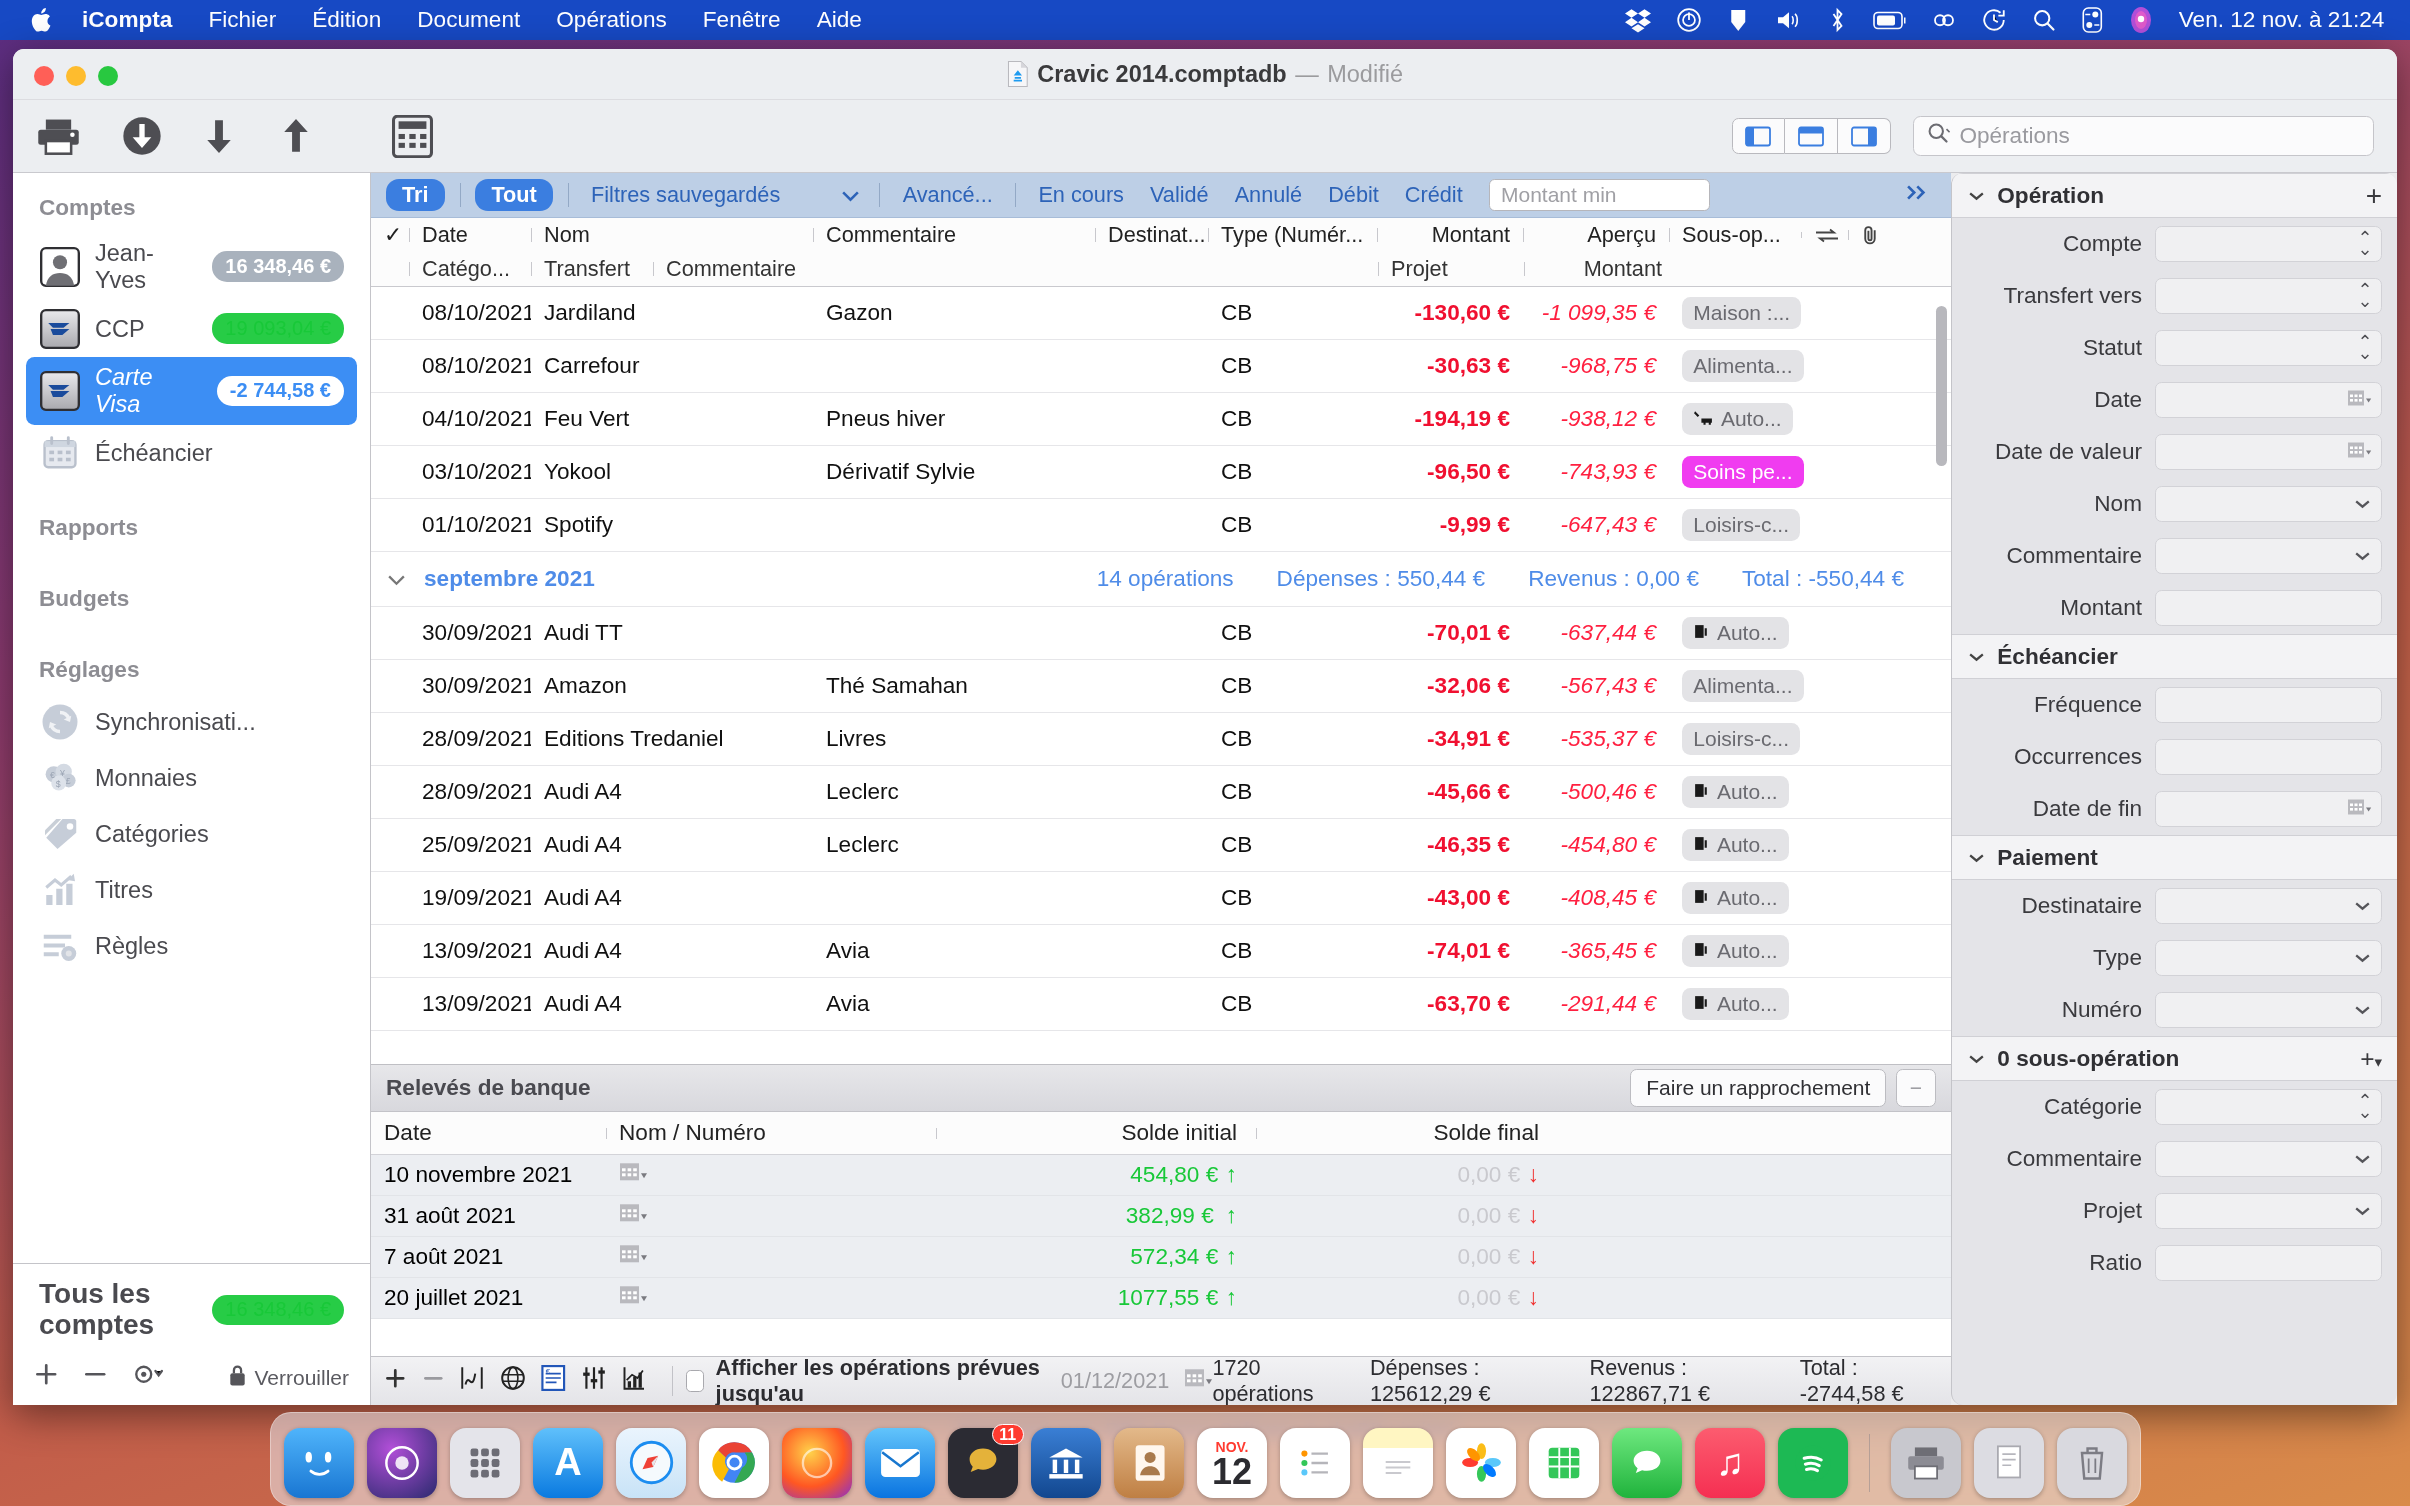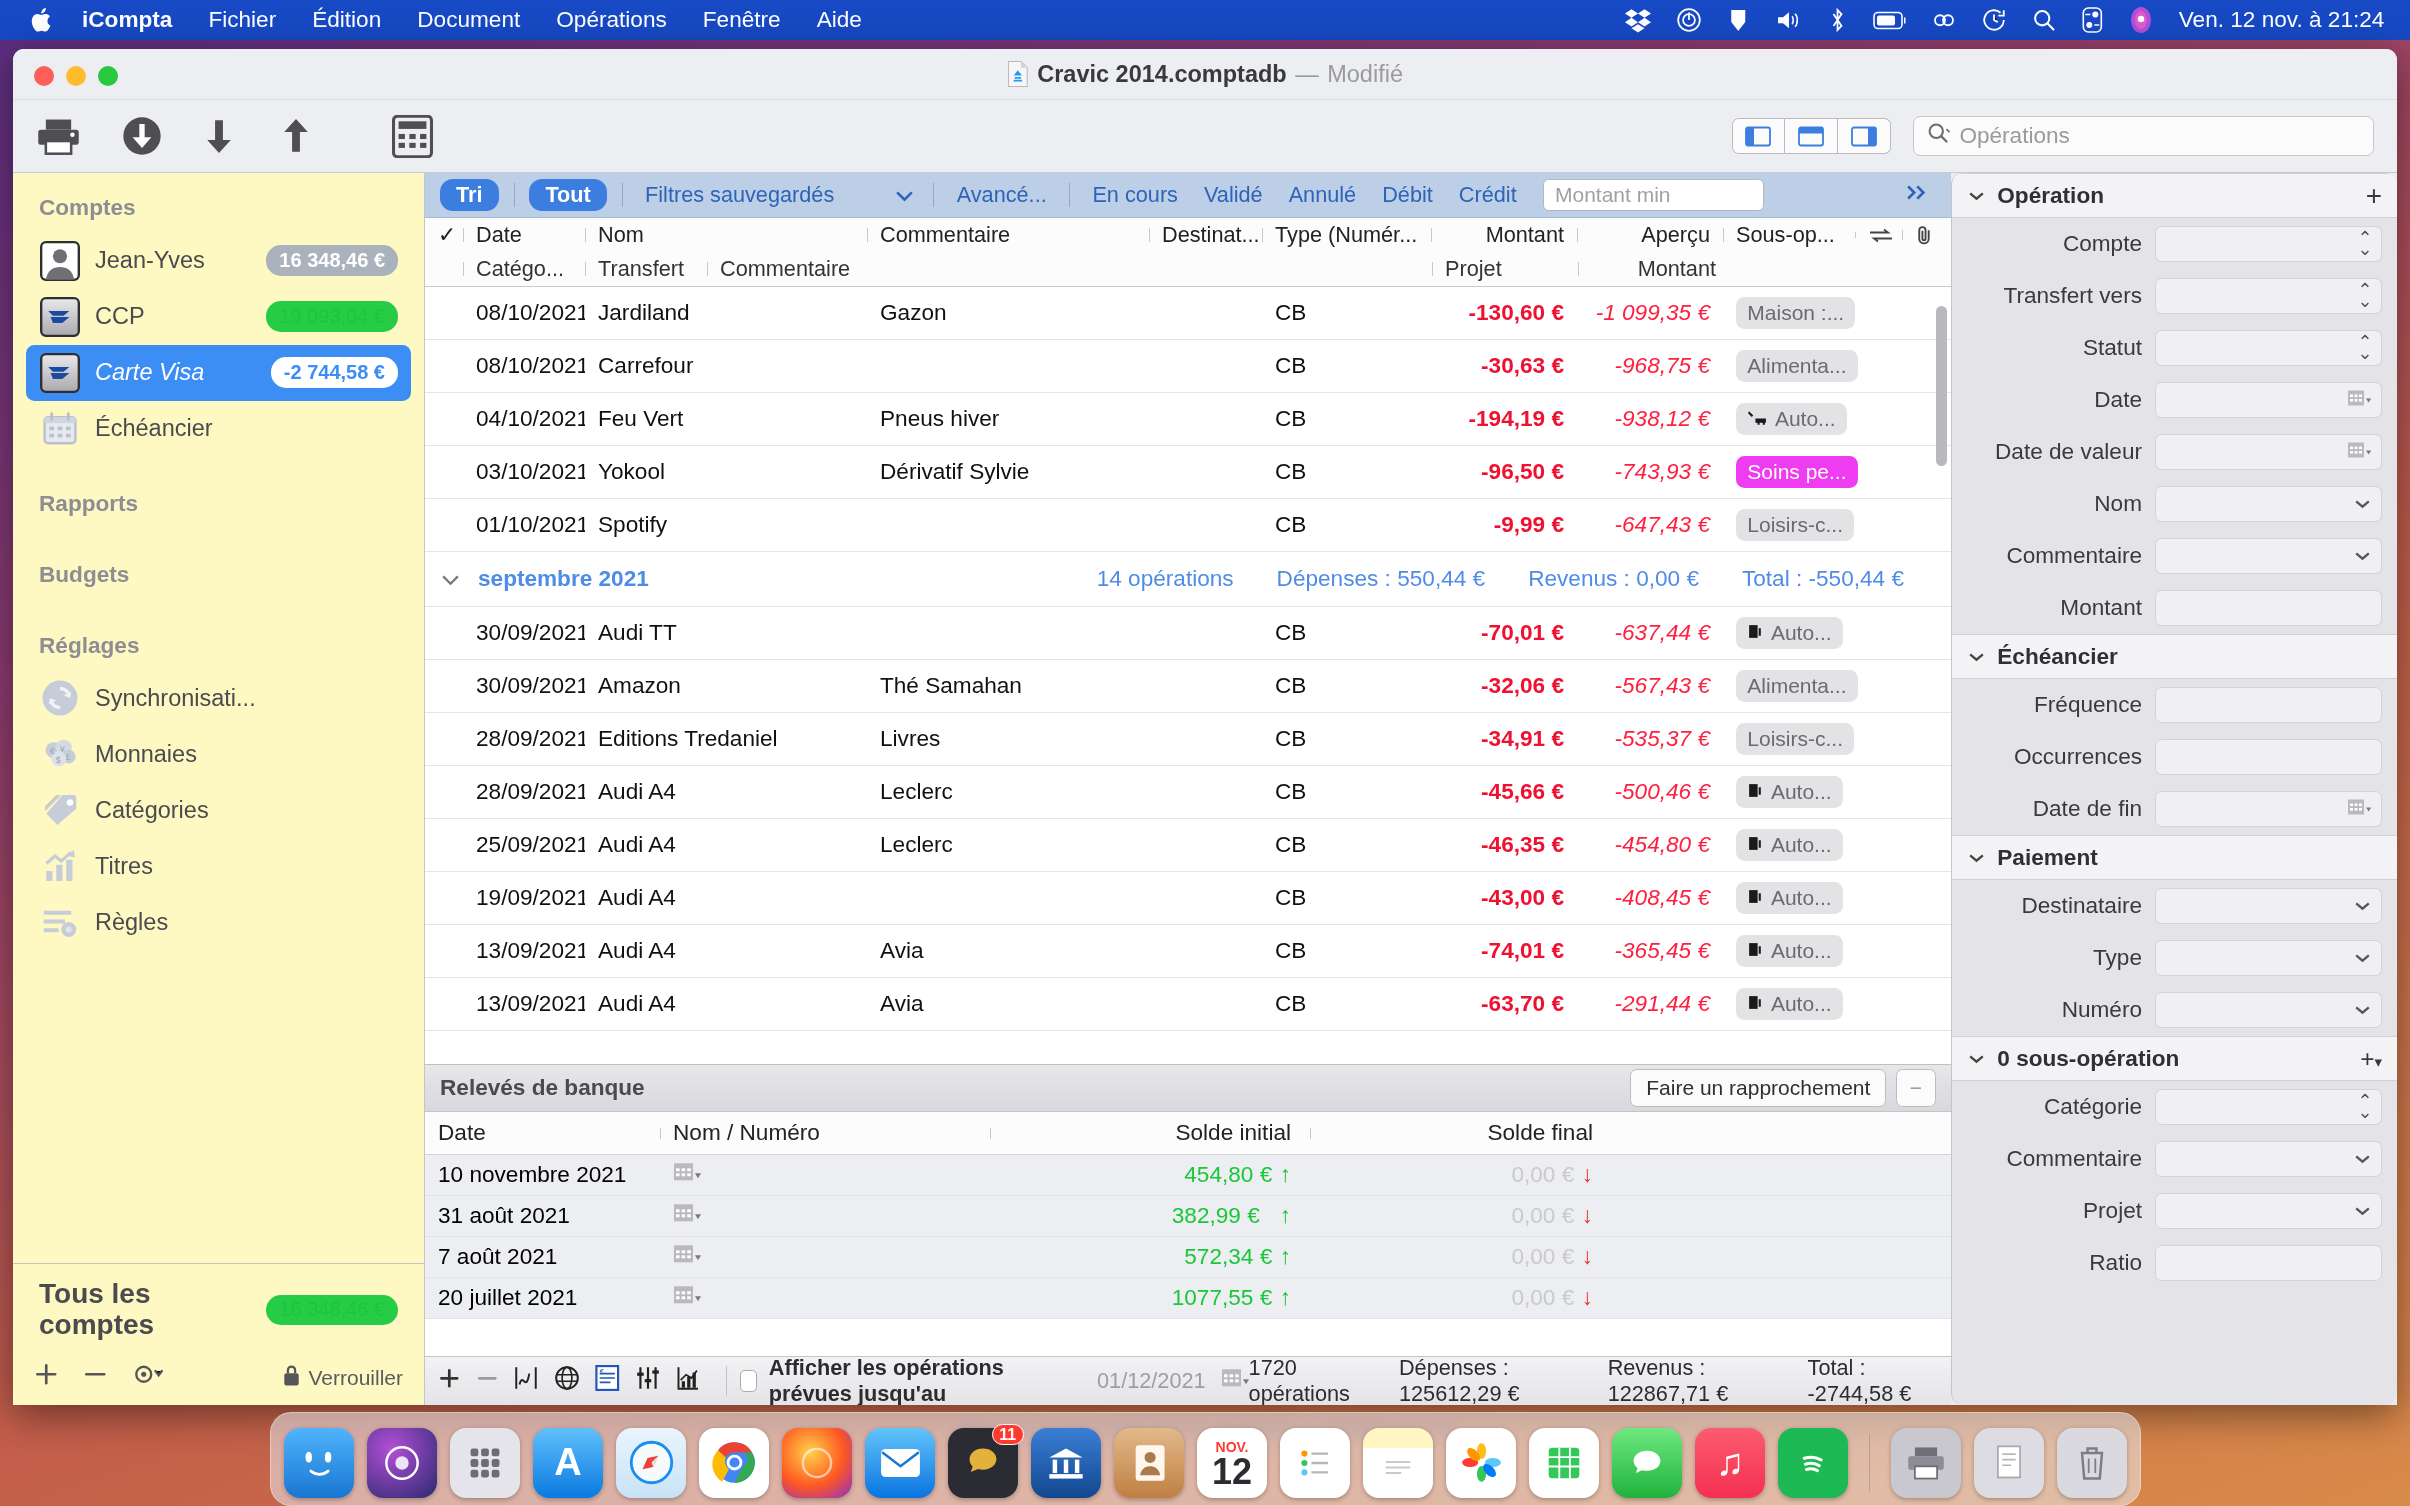--- a/index.html
+++ b/index.html
@@ -66,21 +66,21 @@
     width:461px; height:40px; border-radius:7.5px; background:#fbfbfc;
     border:0.9px solid #c5c5ca; display:flex; align-items:center; padding:0 13px;
     gap:9.4px; margin-right:22.6px; color:#9a9a9f; font-size:22.6px;
   }
 
   
   #body{ display:flex; height:1232px; }
 
   
   #sidebar{
-    width:412px; background:#fef9c3; display:flex; flex-direction:column;
+    width:358px; background:#ffffff; display:flex; flex-direction:column;
     border-right:0.9px solid #c4c4c9; position:relative;
   }
   .sb-scroll{ flex:1; overflow:hidden; padding-top:13px; }
   .sb-head{ font-size:22.6px; color:#8d8d93; font-weight:bold; padding:9.4px 26px 11.3px 26px;}
   .sb-row{
     display:flex; align-items:center; margin:0 13px; padding:7.5px 13px;
     border-radius:8.5px; gap:15px; min-height:53px;
   }
   .sb-row.sel{ background:#3c8ef4; }
   .sb-row .lbl{ font-size:23.5px; color:#4a4a4f; line-height:1.13; flex:1; }
@@ -902,21 +902,21 @@
                     <rect x="3" y="7" width="3.6" height="3"></rect>
                     <rect x="8.6" y="7" width="3.6" height="3"></rect>
                     <rect x="14.2" y="7" width="3.6" height="3"></rect>
                     <rect x="3" y="12" width="3.6" height="3"></rect>
                     <rect x="8.6" y="12" width="3.6" height="3"></rect>
                     <rect x="14.2" y="12" width="3.6" height="3"></rect>
                   </g>
                   <path fill="#7a7a80" d="M22 12l3 5 3-5z"></path>
                 </svg></span>
             </span>
-          <span class="bc green" style="width:320px;justify-content:flex-end;padding-right:19px;gap:20px">
+          <span class="bc green" style="width:320px;justify-content:flex-end;padding-right:19px;gap:12px">
               <span>382,99 €</span>
               <span>↑</span>
             </span>
           <span class="bc zero" style="width:311px;justify-content:flex-end;padding-right:28px;gap:7.5px">
               <span>0,00 €</span>
               <span style="color:#f03030">↓</span>
             </span>
         </div>
         <div class="brow">
           <span class="bc" style="width:235px">7 août 2021</span>

